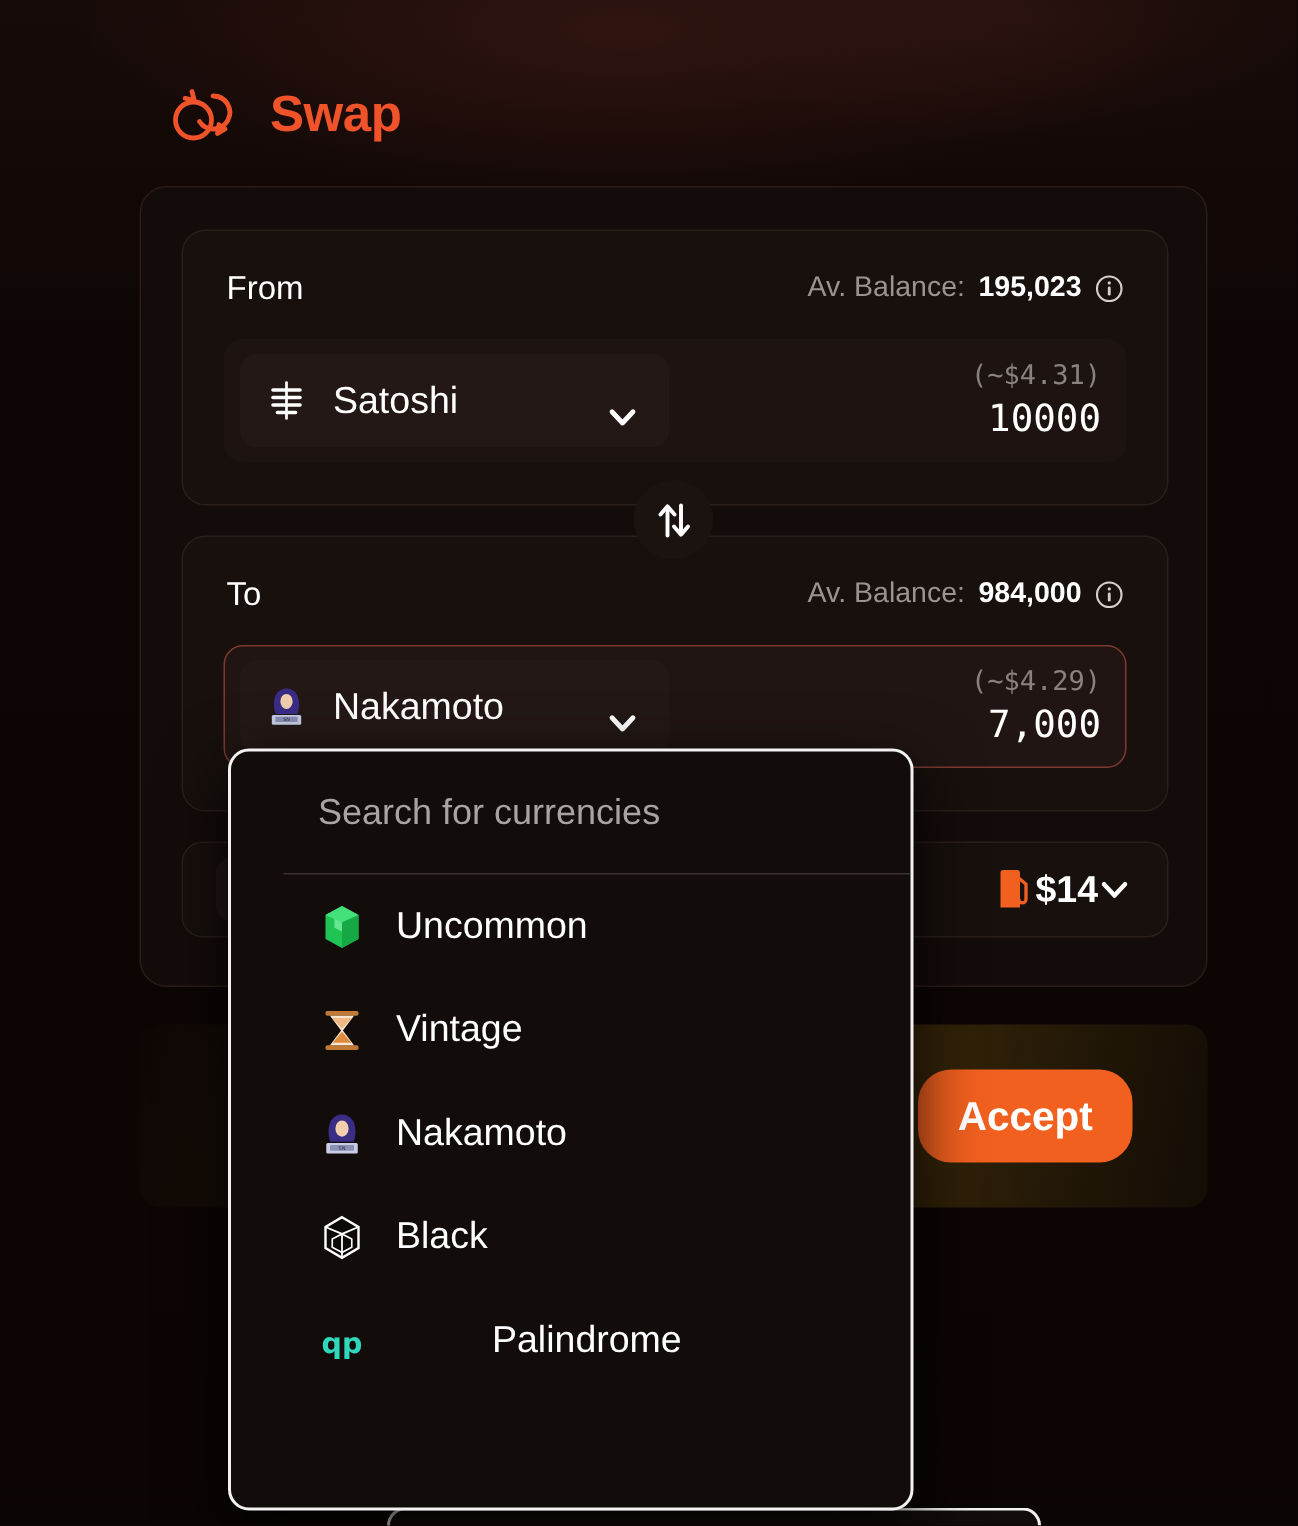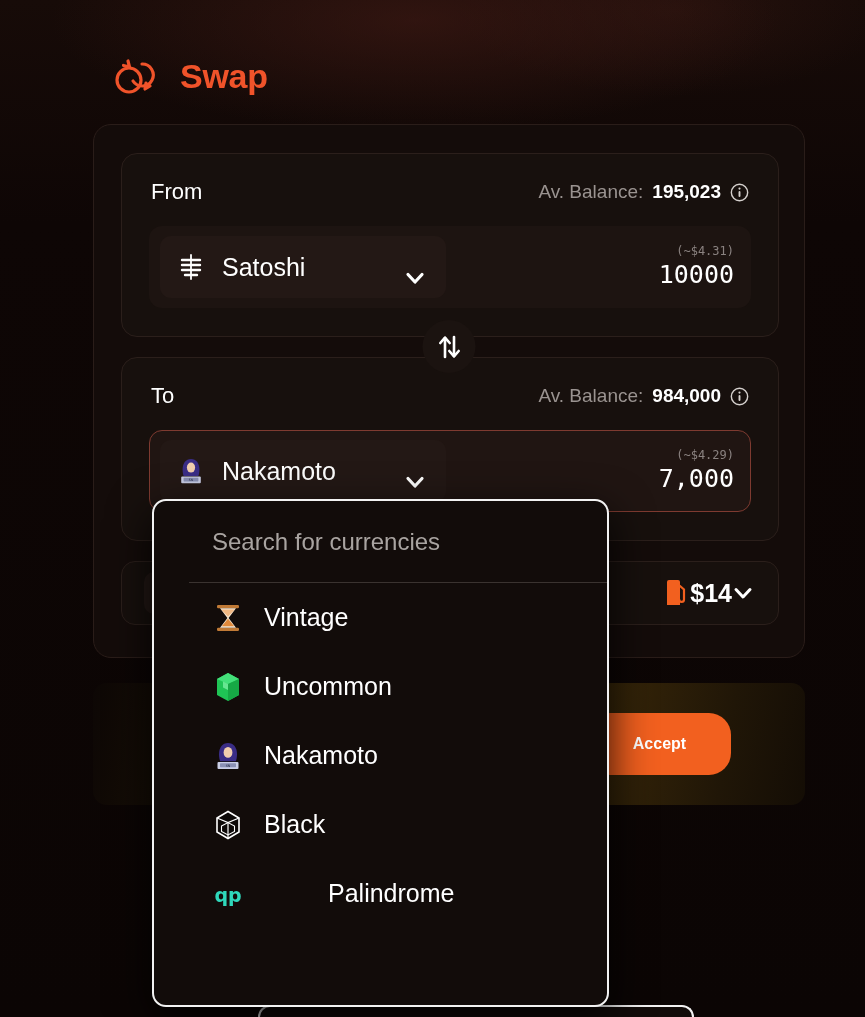--- a/index.html
+++ b/index.html
@@ -146,21 +146,21 @@
     display: block;
   }
 
   .amount-box {
     margin-left: auto;
     margin-right: 16px;
     text-align: right;
     font-family: "DejaVu Sans Mono", monospace;
   }
   .amount-usd {
-    font-size: 12px;
+    font-size: 18px;
     color: #8a8280;
     letter-spacing: 0px;
     line-height: 1.25;
   }
   .amount-value {
     font-size: 25px;
     color: #ffffff;
     line-height: 1.25;
   }
 
@@ -232,30 +232,30 @@
     left: 93px;
     top: 683px;
     width: 712px;
     height: 122px;
     border-radius: 14px;
     background: linear-gradient(100deg, #0d0705 0%, #2d2008 40%, #3d2a09 66%, #201607 88%, #140d05 100%);
     overflow: hidden;
   }
   .accept-button {
     position: absolute;
-    right: 74px;
+    right: 50px;
     top: 30px;
     width: 143px;
     height: 62px;
     border-radius: 22px;
     background: #f2601f;
     border: none;
     color: #ffffff;
     font-family: "Liberation Sans", sans-serif;
-    font-size: 16px;
+    font-size: 27px;
     font-weight: 700;
     cursor: pointer;
   }
 
   
   .dropdown {
     position: absolute;
     left: 152px;
     top: 499px;
     width: 457px;
@@ -466,40 +466,40 @@
 
   <div class="dropdown">
     <div class="dropdown-search">
       <input class="dropdown-search-input" type="text" placeholder="Search for currencies" style="">
     </div>
     <div class="dropdown-list">
 
       <div class="dropdown-item">
         <span class="di-icon">
           <svg viewBox="0 0 32 32">
+            <path d="M16 2 L27 8 v16 L16 30 L5 24 V8 Z" fill="#1fc455"></path>
+            <path d="M16 2 L27 8 L16 13 L5 8 Z" fill="#44e07a"></path>
+            <path d="M16 13 L27 8 v16 L16 30 Z" fill="#16a845"></path>
+            <path d="M11 10.5 L16 13 L16 19 L11 16.5 Z" fill="#7ff2a6" opacity="0.75"></path>
+          </svg>
+        </span>
+        <span class="di-label">Uncommon</span>
+      </div>
+
+      <div class="dropdown-item">
+        <span class="di-icon">
+          <svg viewBox="0 0 32 32">
             <rect x="5" y="3" width="22" height="3.2" rx="1.2" fill="#c07a36"></rect>
             <rect x="5" y="25.8" width="22" height="3.2" rx="1.2" fill="#c07a36"></rect>
             <path d="M8 6.2 h16 L16.6 16 L24 25.8 H8 L15.4 16 Z" fill="#f6e6cf"></path>
             <path d="M9.8 24.2 h12.4 L16 16.8 Z" fill="#e08a3c"></path>
             <path d="M9.2 7.6 h13.6 L16 14.6 Z" fill="#f0b27a" opacity="0.9"></path>
           </svg>
         </span>
         <span class="di-label">Vintage</span>
-      </div>
-
-      <div class="dropdown-item">
-        <span class="di-icon">
-          <svg viewBox="0 0 32 32">
-            <path d="M16 2 L27 8 v16 L16 30 L5 24 V8 Z" fill="#1fc455"></path>
-            <path d="M16 2 L27 8 L16 13 L5 8 Z" fill="#44e07a"></path>
-            <path d="M16 13 L27 8 v16 L16 30 Z" fill="#16a845"></path>
-            <path d="M11 10.5 L16 13 L16 19 L11 16.5 Z" fill="#7ff2a6" opacity="0.75"></path>
-          </svg>
-        </span>
-        <span class="di-label">Uncommon</span>
       </div>
 
       <div class="dropdown-item">
         <span class="di-icon">
           <svg viewBox="0 0 32 32">
             <path d="M16 3 c-5.5 0 -9 4.5 -9 11.2 0 3.2 .6 5.6 1.2 7h15.6 c.6 -1.4 1.2 -3.8 1.2 -7 C25 7.5 21.5 3 16 3 Z" fill="#3a2d86"></path>
             <ellipse cx="16" cy="12.4" rx="4.4" ry="5.4" fill="#f2cfae"></ellipse>
             <rect x="5.5" y="22" width="21" height="7" rx="1" fill="#c9cee6"></rect>
             <rect x="8" y="23.3" width="16" height="3.9" rx="0.6" fill="#8a91b5"></rect>
             <text x="16" y="26.6" font-size="3.4" fill="#2a2f4a" text-anchor="middle" font-family="DejaVu Sans, sans-serif">SN</text>

